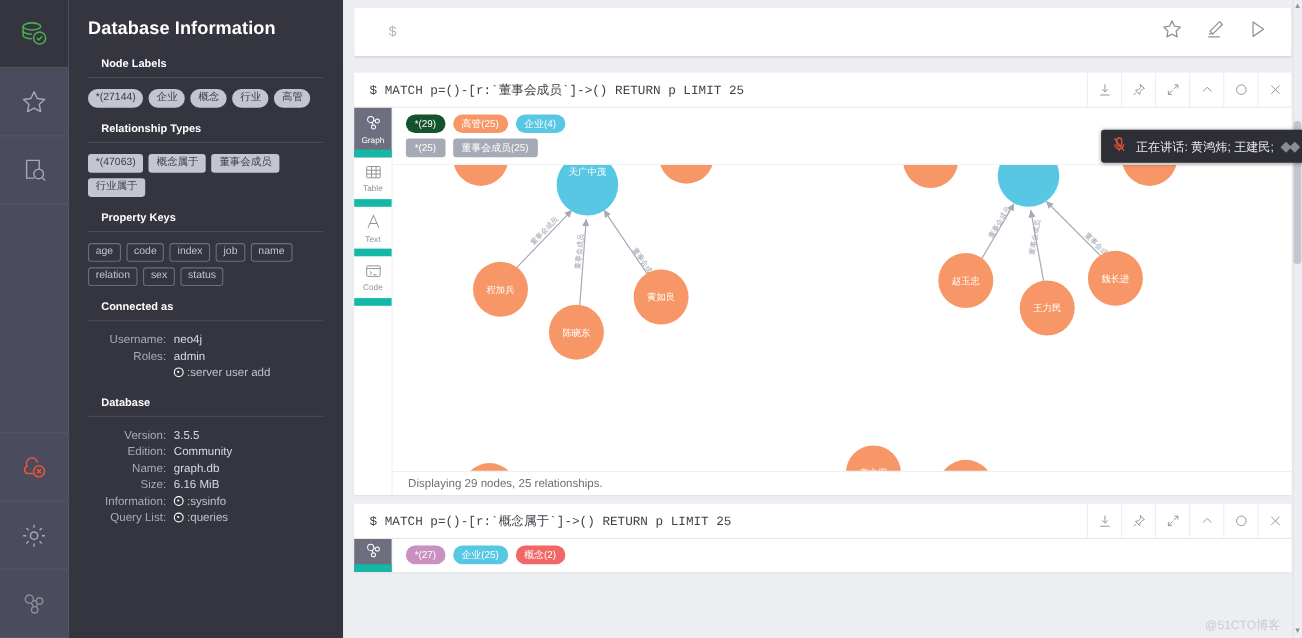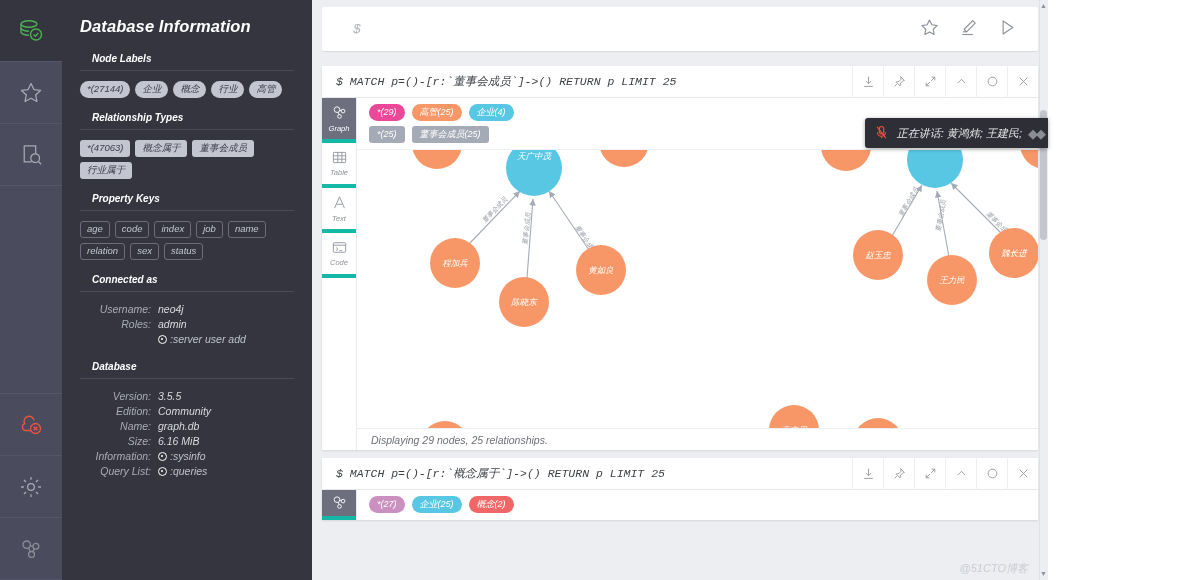--- a/index.html
+++ b/index.html
@@ -3,21 +3,21 @@
 <meta charset="utf-8">
 <style>
   * { box-sizing: border-box; }
   html, body {
     margin: 0; padding: 0;
     width: 1184px; height: 580px;
     overflow: hidden;
     font-family: "Liberation Sans", "DejaVu Sans", sans-serif;
     background: #fff;
   }
-  #app { position: relative; width: 1048px; height: 580px; display: flex; font-style: italic; }
+  #app { position: relative; width: 1184px; height: 580px; display: flex; }
 
   
   .rail {
     width: 62px; height: 580px;
     background: #4a4b5c;
     display: flex; flex-direction: column;
     flex: 0 0 62px;
   }
   .rail-item {
     height: 62px; width: 62px;
@@ -132,21 +132,21 @@
 
   .frame-body { display: flex; position: relative; }
   .viewswitch {
     width: 35px; flex: 0 0 35px;
     border-right: 1px solid #e8eaed; background: #fff;
   }
   .vs-item {
     height: 45px; display: flex; flex-direction: column;
     align-items: center; justify-content: center; gap: 1px;
     font-size: 7.5px; color: #8e9299; cursor: pointer;
-    border-bottom: 4px solid #14b8a6;
+    border-bottom: 7px solid #14b8a6;
   }
   .vs-item.active { background: #6d6f7e; color: #fff; }
   .vs-item .lbl { line-height: 9px; }
 
   .canvas { flex: 1 1 auto; position: relative; background: #fff; overflow: hidden; }
   .legend {
     padding: 6px 8px 5px 12px; background: #fff; position: relative; z-index: 3;
     border-bottom: 1px solid #f1f2f4;
   }
   .legend-row { display: flex; gap: 7px; margin-bottom: 5px; }
@@ -453,21 +453,21 @@
                 <path d="M3 7.6h18M7 11l2.6 2.4L7 15.6M12 15.6h4"></path>
               </svg>
             </span>
             <span class="lbl">Code</span>
           </div>
         </div>
 
         <div class="canvas">
           <div class="legend">
             <div class="legend-row">
-              <span class="lg" style="background:#ec4899">*(29)</span>
+              <span class="lg" style="background:#14532d">*(29)</span>
               <span class="lg" style="background:#f79767">高管(25)</span>
               <span class="lg" style="background:#57c7e3">企业(4)</span>
             </div>
             <div class="legend-row">
               <span class="lg rel" style="background:#a5abb6">*(25)</span>
               <span class="lg rel" style="background:#a5abb6">董事会成员(25)</span>
             </div>
           </div>
 
           <div class="graph">

